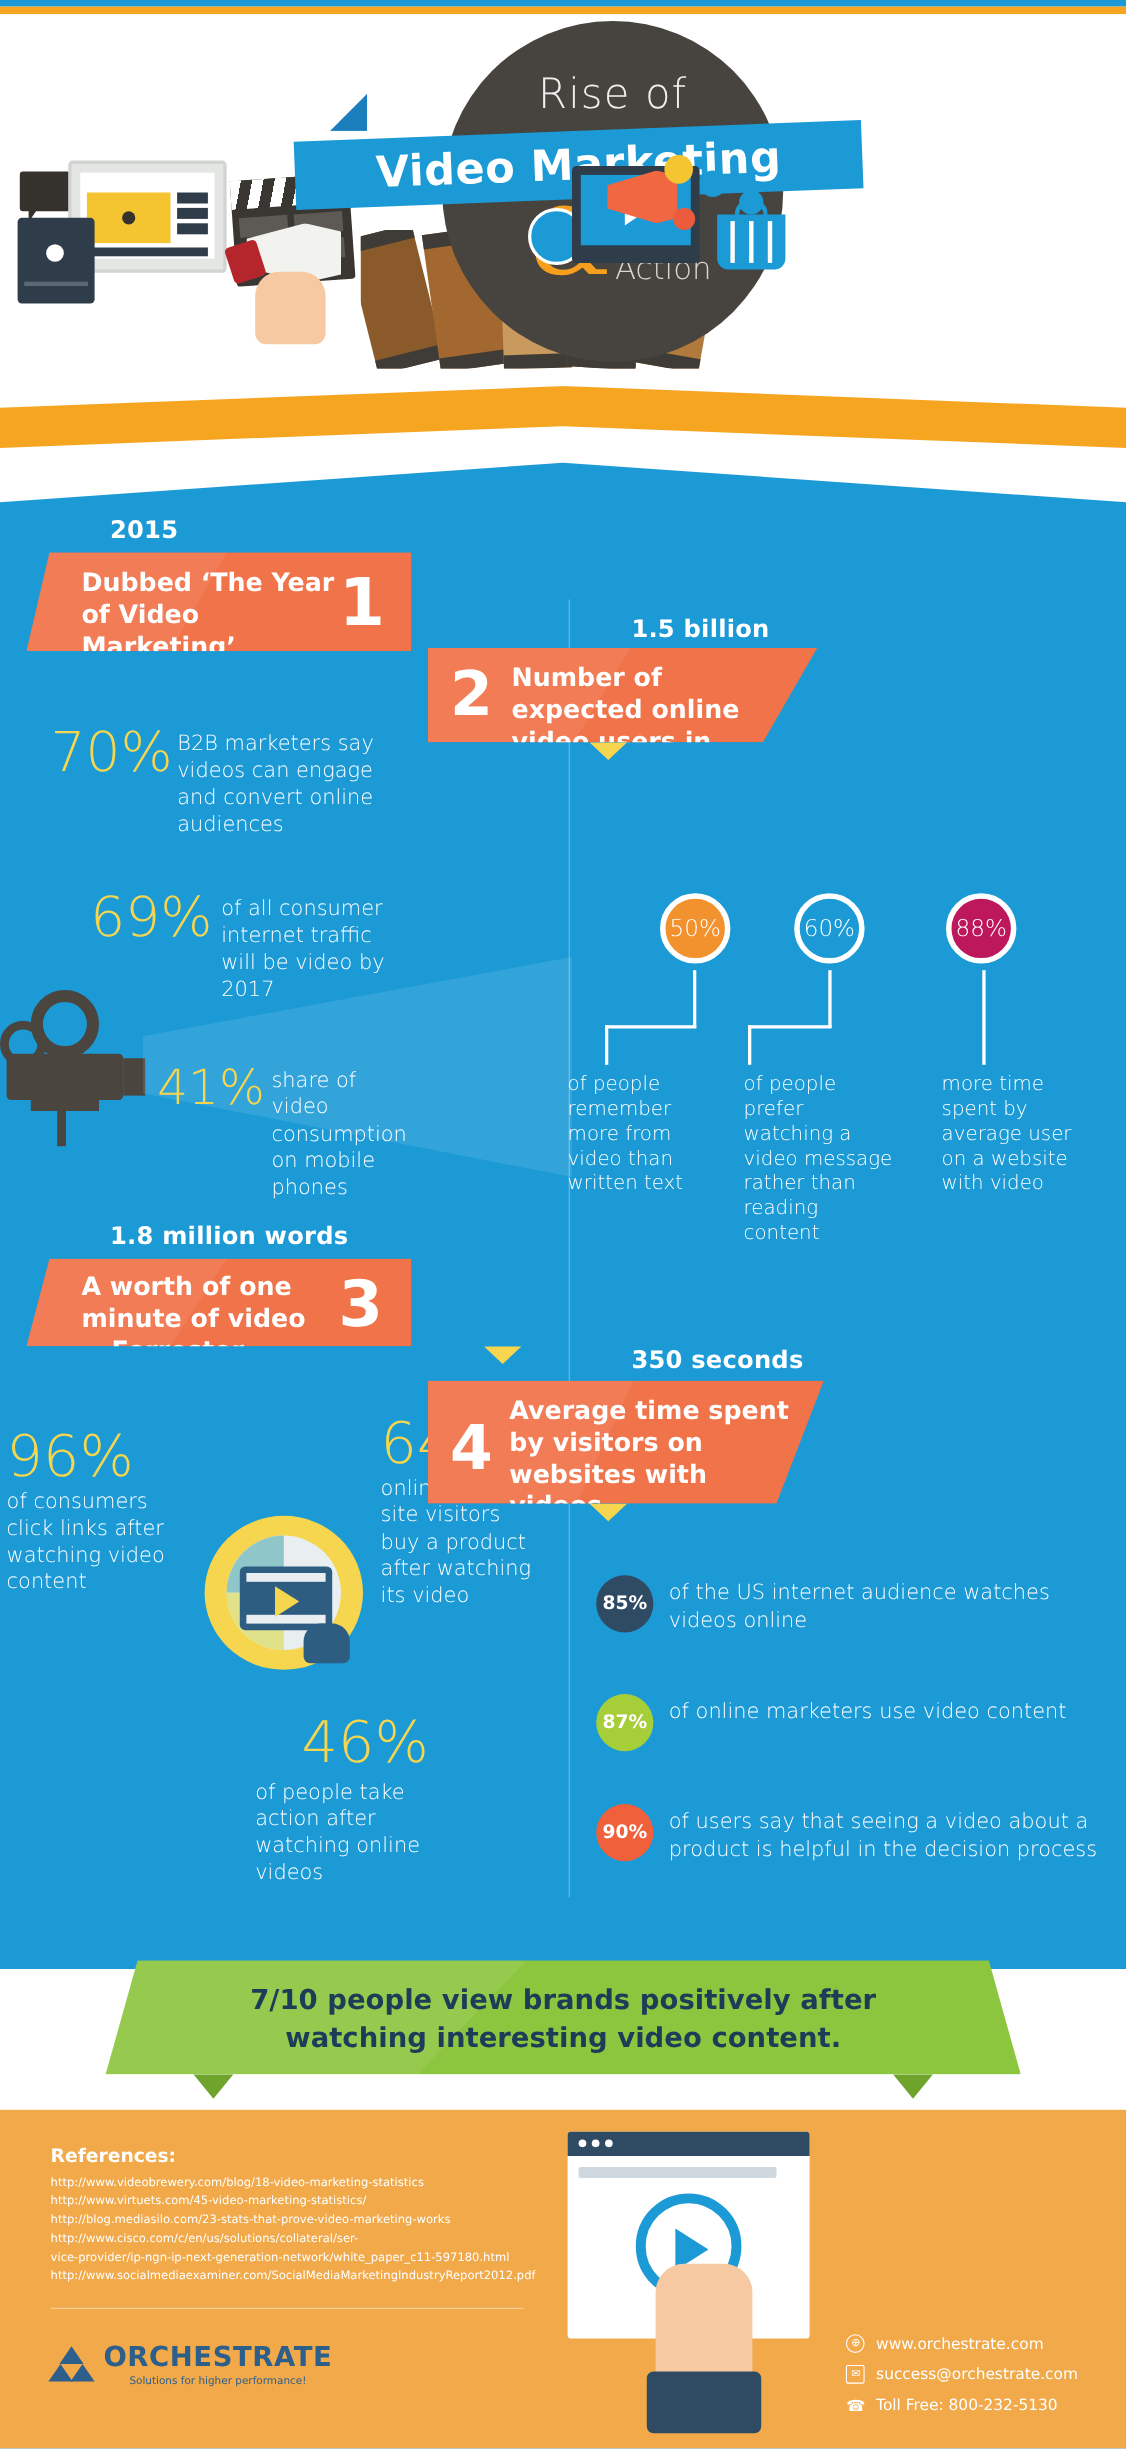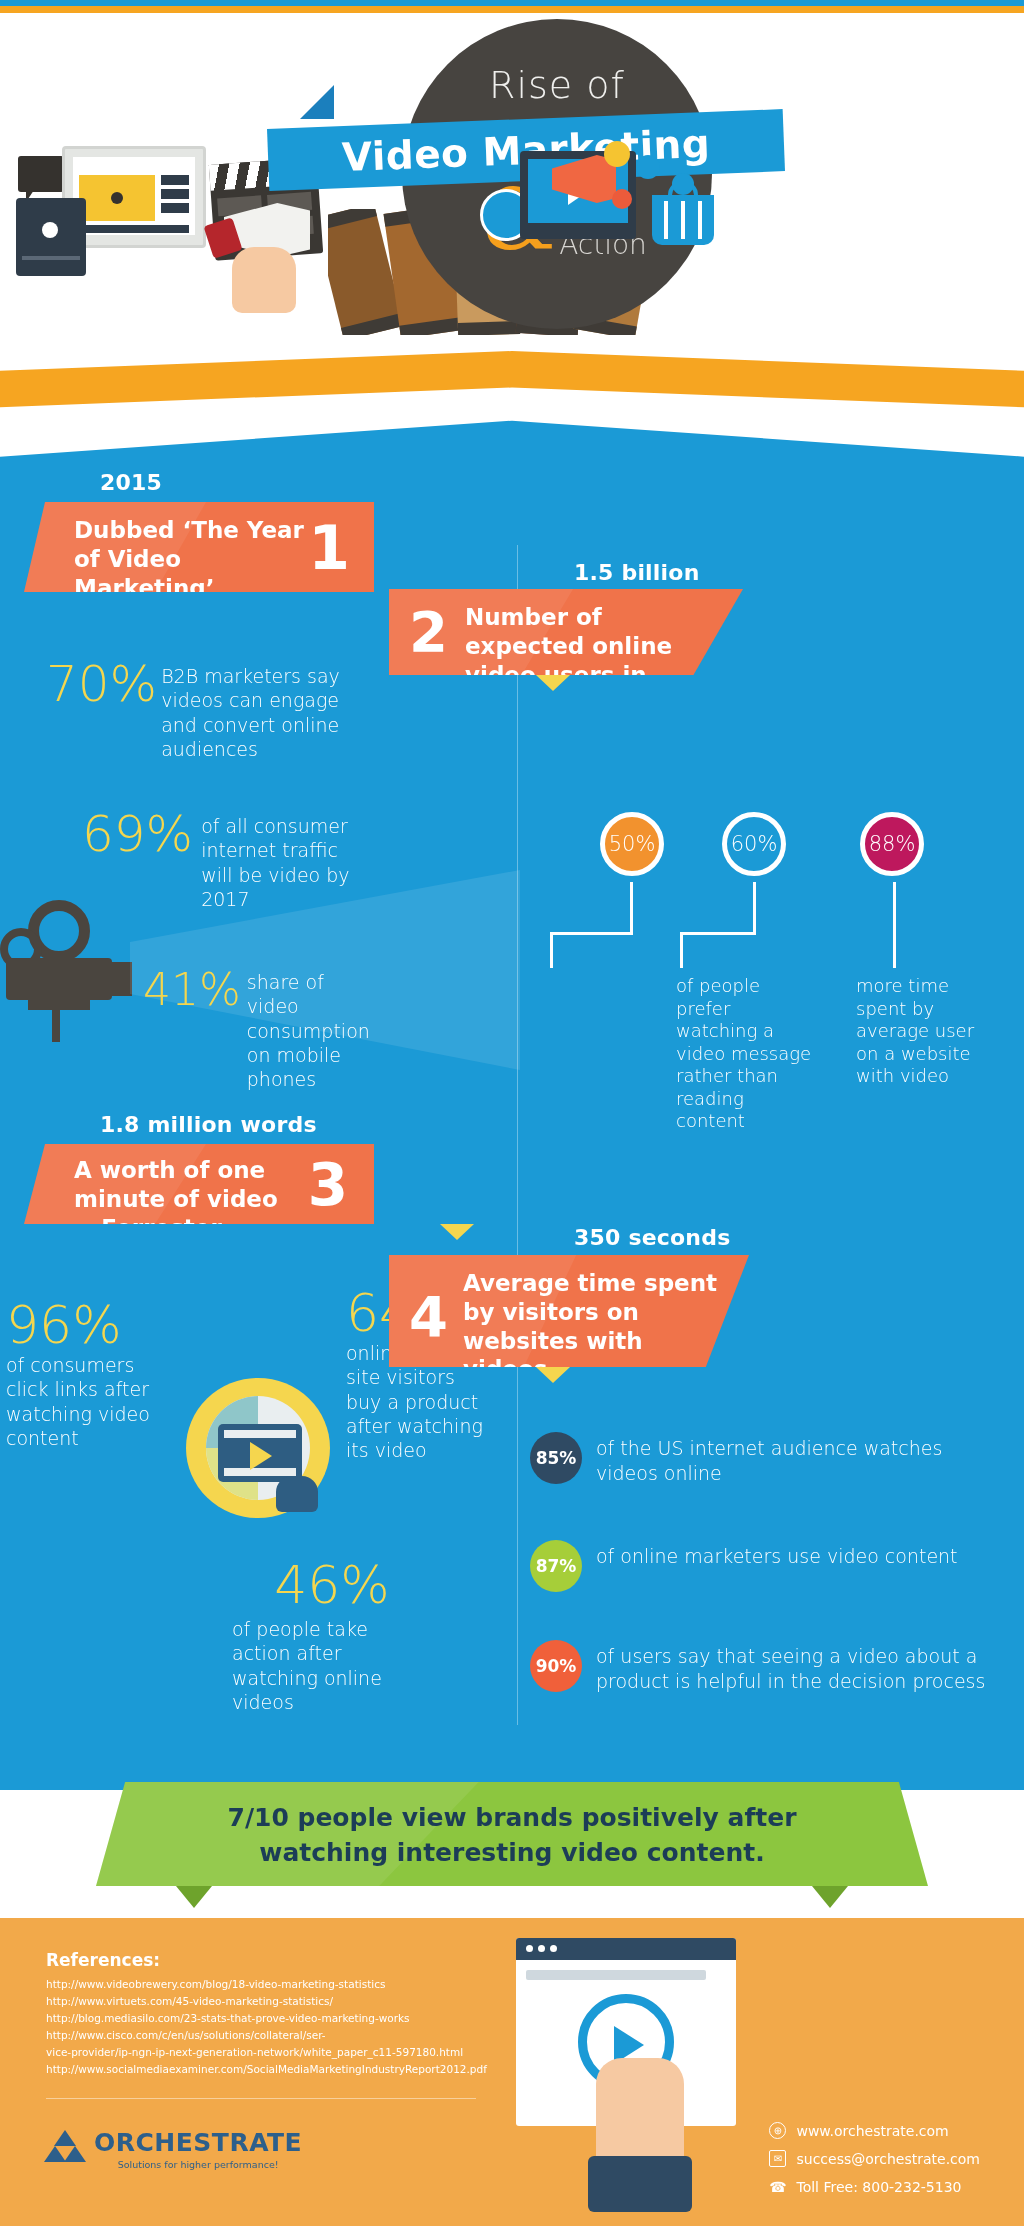--- a/index.html
+++ b/index.html
@@ -198,21 +198,21 @@
   }
   .connector { position:absolute; }
   .connector .v { position:absolute; width:3px; background:#ffffff; }
   .connector .h { position:absolute; height:3px; background:#ffffff; }
   .circ-cap {
     position:absolute; color:#ffffff; font-size:18px; line-height:1.25; font-weight:300;
     font-family:"DejaVu Sans", sans-serif;
   }
 
   
-  .bullet { position:absolute; display:flex; align-items:flex-start; }
+  .bullet { position:absolute; display:flex; align-items:flex-start;margin-left:12px; }
   .bullet .dot {
     width:52px; height:52px; border-radius:50%; flex:0 0 52px;
     display:flex; align-items:center; justify-content:center;
     color:#ffffff; font-size:17px; font-weight:bold;
     font-family:"DejaVu Sans", sans-serif;
   }
   .bullet .txt {
     margin-left:14px; color:#ffffff; font-size:19px; line-height:1.3; font-weight:300;
     font-family:"DejaVu Sans", sans-serif; padding-top:4px;
   }
@@ -246,21 +246,21 @@
     position:absolute; left:46px; top:32px; color:#ffffff; font-size:17px;
     font-weight:bold; font-family:"DejaVu Sans", sans-serif;
   }
   .ref-list { position:absolute; left:46px; top:58px; }
   .ref-list div {
     color:#ffffff; font-size:10.5px; line-height:1.62; font-weight:400;
     font-family:"DejaVu Sans", sans-serif; white-space:nowrap;
   }
   .ref-rule { position:absolute; left:46px; top:180px; width:430px; height:1px; background:rgba(255,255,255,0.45); }
 
-  .logo { position:absolute; left:44px; top:212px; display:flex; }
+  .logo { position:absolute; left:44px; top:212px; display:flex; align-items:center; }
   .logo-mark { width:40px; height:34px; position:relative; flex:0 0 40px; }
   .logo-mark i { position:absolute; display:block; background:#2d5f8b; }
   .logo-text { margin-left:10px; }
   .logo-name { color:#2d5f8b; font-size:25px; font-weight:bold; letter-spacing:0.5px;
     font-family:"DejaVu Sans", sans-serif; line-height:1; }
   .logo-tag { color:#2d5f8b; font-size:9.5px; margin-top:4px; text-align:center;
     font-family:"DejaVu Sans", sans-serif; }
 
   .contact { position:absolute; right:44px; top:204px; }
   .contact .row { display:flex; align-items:center; margin-bottom:11px; justify-content:flex-start; }
@@ -404,20 +404,21 @@
   <div class="circ-wrap" style="left:600px; top:812px;text-align:center;">
     <div class="circ" style="background:#f2922e;">
       <span>50%</span>
     </div>
   </div>
   <div class="connector" style="left:520px; top:882px; width:120px; height:86px;">
     <div class="v" style="left:110px; top:0; height:52px;"></div>
     <div class="h" style="left:30px; top:50px; width:83px;"></div>
     <div class="v" style="left:30px; top:50px; height:36px;"></div>
   </div>
+  <div class="circ-cap" style="left:516px; top:975px; width:110px;">of people remember more from video than written text</div>
 
   <div class="circ-wrap" style="left:722px; top:812px;">
     <div class="circ" style="background:#1b9ad6;">
       <span>60%</span>
     </div>
   </div>
   <div class="connector" style="left:680px; top:882px; width:80px; height:86px;">
     <div class="v" style="left:73px; top:0; height:52px;"></div>
     <div class="h" style="left:0px; top:50px; width:76px;"></div>
     <div class="v" style="left:0px; top:50px; height:36px;"></div>

